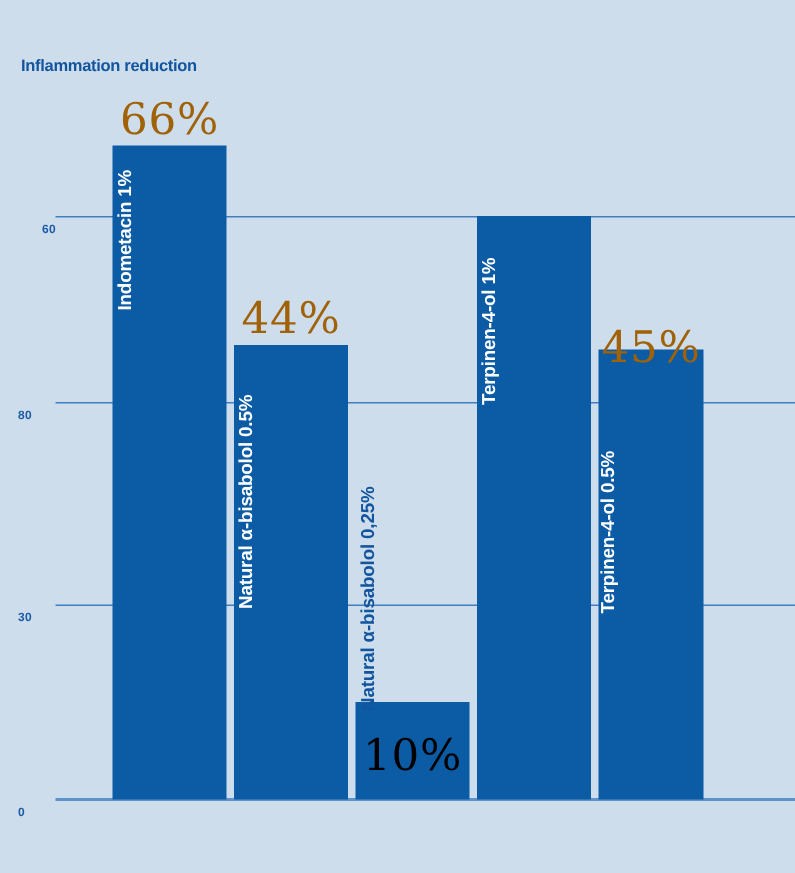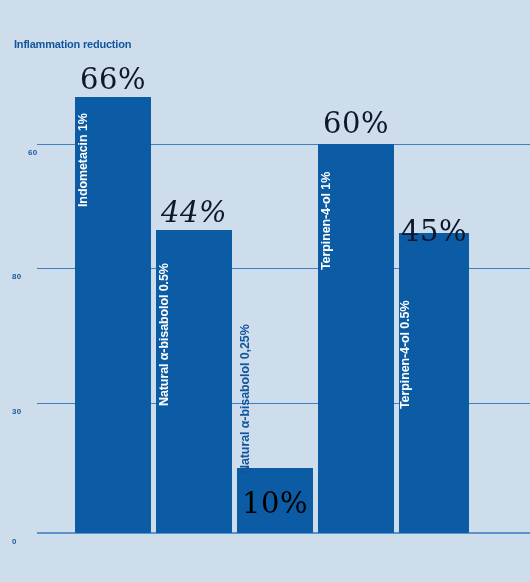--- a/index.html
+++ b/index.html
@@ -43,21 +43,21 @@
     color: #1c5ba6;
     letter-spacing: 0.2px;
   }
   .bar {
     position: absolute;
     background: #0b5ca5;
   }
   .bar-value {
     position: absolute;
     font-size: 29px;
-    color: #0f172a;
+    color: #a16207;
     font-family: "DejaVu Serif", serif;
     font-weight: 300;
     letter-spacing: 0.5px;
     white-space: nowrap;
     text-align: center;
   }
   .bar-value.inside {
     color: #000000;
     margin-top: 16px;
   }
@@ -88,28 +88,27 @@
   <div class="ytick" style="top:148px;padding-left:16px;">60</div>
   <div class="ytick" style="top:272px;">80</div>
   <div class="ytick" style="top:407px;">30</div>
   <div class="ytick" style="top:537px;">0</div>
 
   <div class="bar" style="left:75px; top:97px; width:76px; height:436px;"></div>
   <div class="bar-value" style="left:75px; top:62px; width:76px;">66%</div>
   <div class="bar-label on-bar" style="left:90px; top:193px;">Indometacin 1%</div>
 
   <div class="bar" style="left:156px; top:230px; width:76px; height:303px;"></div>
-  <div class="bar-value" style="left:156px; top:195px; width:76px;font-style:italic;">44%</div>
+  <div class="bar-value" style="left:156px; top:195px; width:76px;">44%</div>
   <div class="bar-label on-bar" style="left:171px; top:392px;">Natural α-bisabolol 0.5%</div>
 
   <div class="bar" style="left:237px; top:468px; width:76px; height:65px;"></div>
   <div class="bar-value inside" style="left:237px; top:470px; width:76px;">10%</div>
   <div class="bar-label off-bar" style="left:252px; top:460px;">Natural α-bisabolol 0,25%</div>
 
   <div class="bar" style="left:318px; top:144px; width:76px; height:389px;"></div>
-  <div class="bar-value" style="left:318px; top:106px; width:76px;">60%</div>
   <div class="bar-label on-bar" style="left:333px; top:256px;">Terpinen-4-ol 1%</div>
 
   <div class="bar" style="left:399px; top:233px; width:70px; height:300px;"></div>
   <div class="bar-value" style="left:396px; top:194px; width:76px;margin-top:20px;">45%</div>
   <div class="bar-label on-bar" style="left:412px; top:395px;">Terpinen-4-ol 0.5%</div>
 
 </div>
 
 </body></html>

